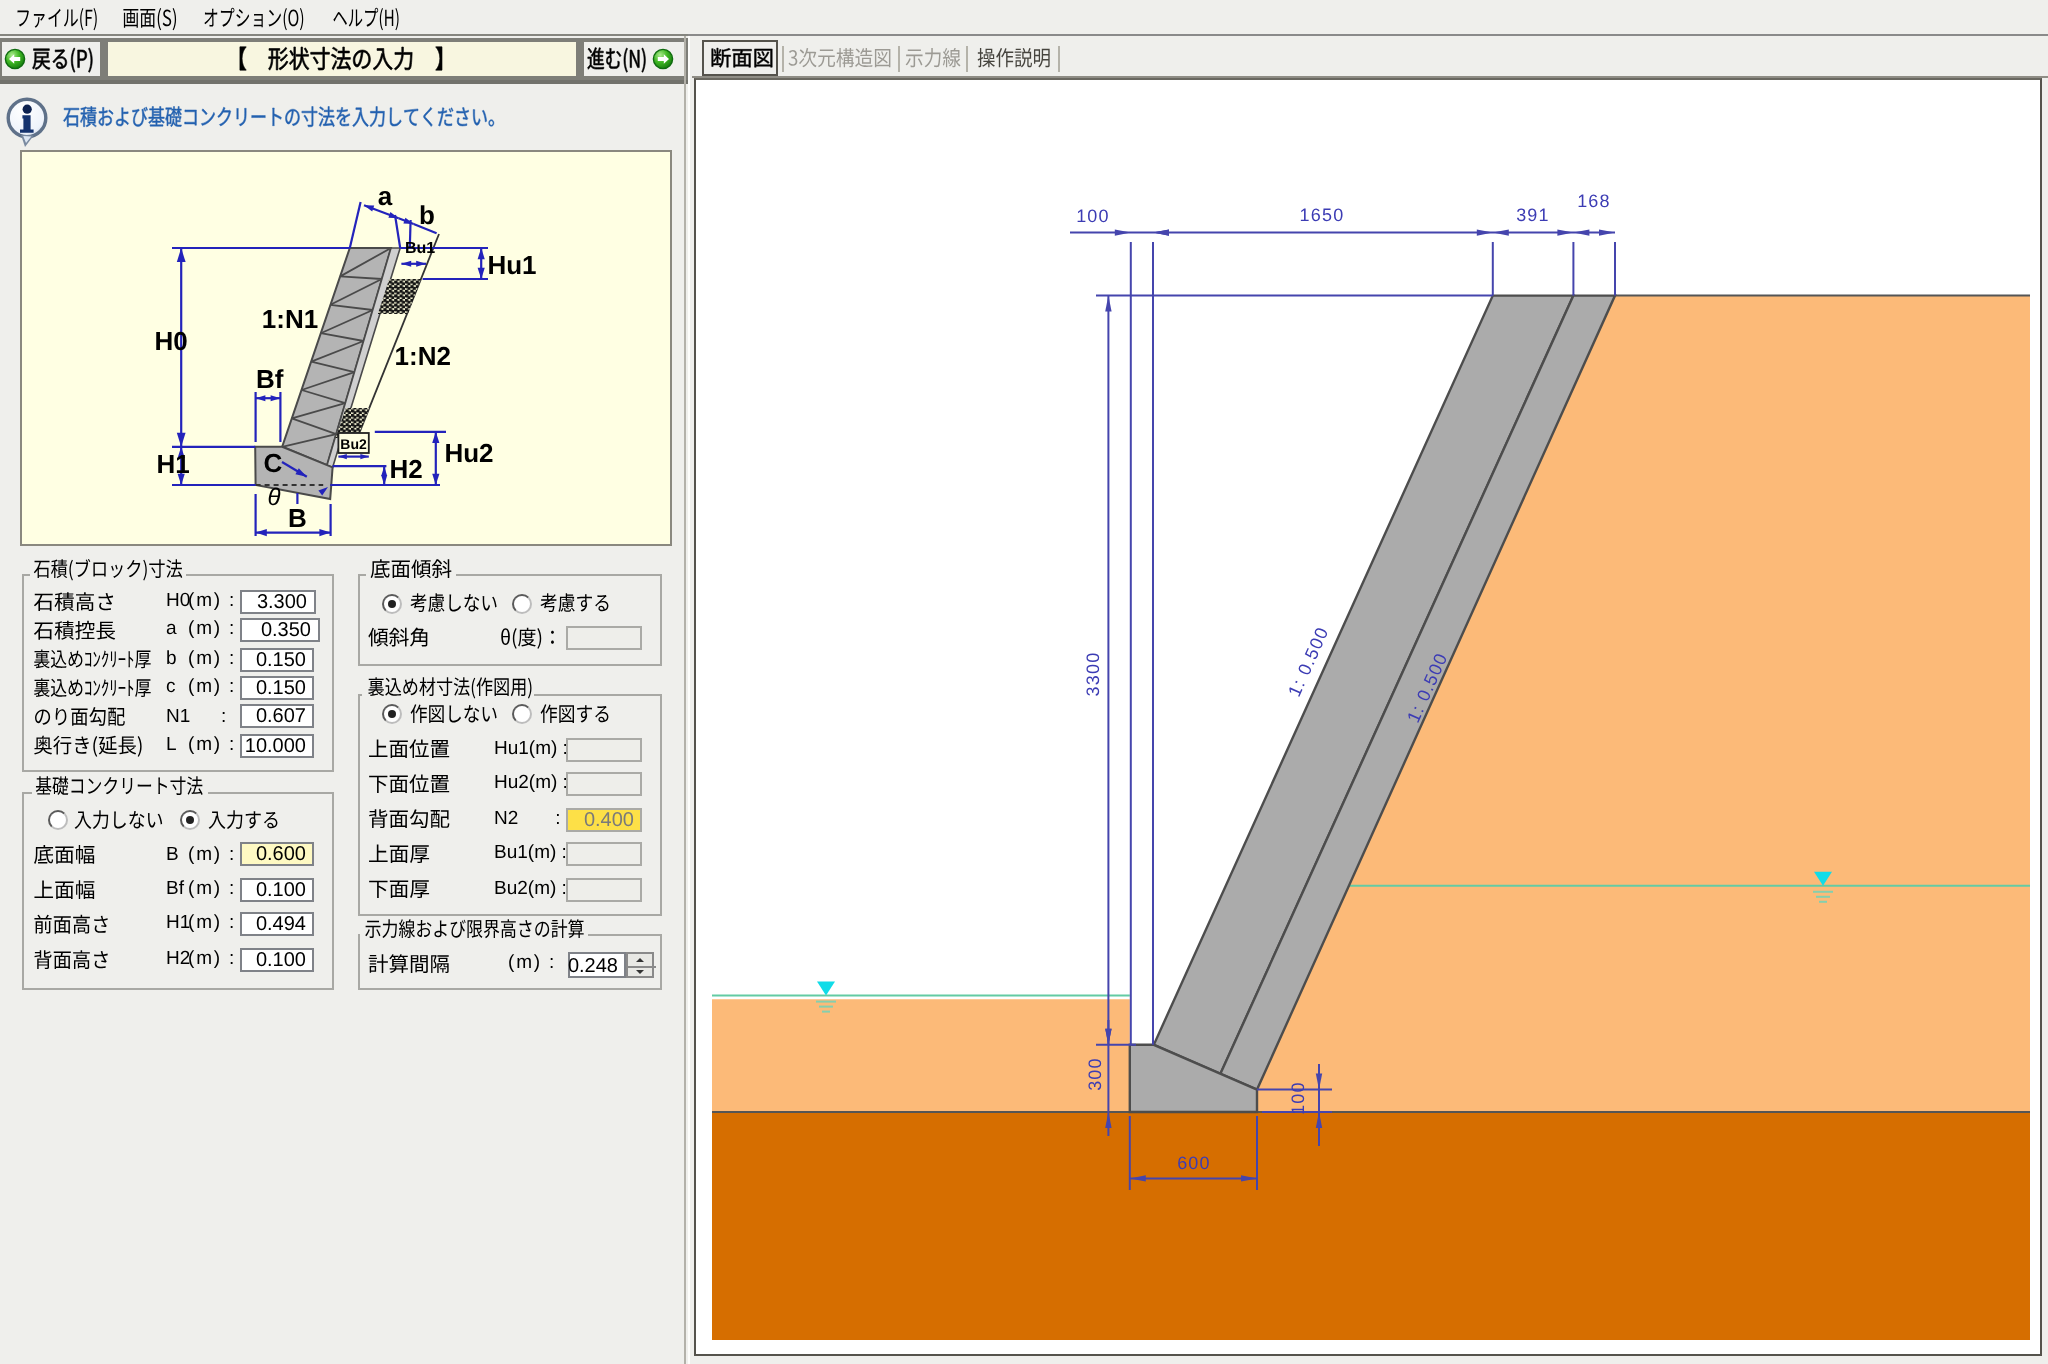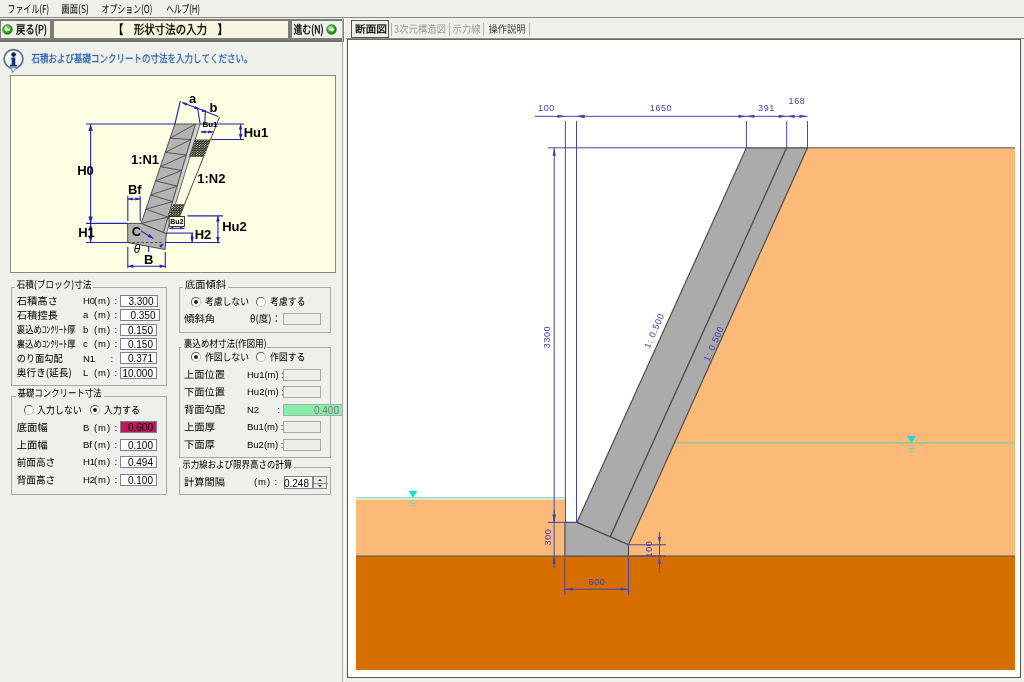--- a/index.html
+++ b/index.html
@@ -152,34 +152,34 @@
     <div style="position:absolute;right:3px;top:0;font:10px 'Liberation Sans',sans-serif;line-height:12px;color:#000">0.150</div>
   </div>
 <div style="position:absolute;left:83.0px;top:338.1px;font:9.5px 'Liberation Sans',sans-serif;color:#000;white-space:pre">c</div>
 <div style="position:absolute;left:94.0px;top:338.1px;font:9.5px 'Liberation Sans',sans-serif;letter-spacing:0.9px;color:#000;white-space:pre">(m) :</div>
 <div style="position:absolute;left:119.5px;top:338.0px;width:37.5px;height:12px;background:#fff;border:1px solid #7f8288;">
     <div style="position:absolute;right:3px;top:0;font:10px 'Liberation Sans',sans-serif;line-height:12px;color:#000">0.150</div>
   </div>
 <div style="position:absolute;left:83.0px;top:352.5px;font:9.5px 'Liberation Sans',sans-serif;color:#000;white-space:pre">N1</div>
 <div style="position:absolute;left:110.5px;top:352.5px;font:9.5px 'Liberation Sans',sans-serif;color:#000;white-space:pre">:</div>
 <div style="position:absolute;left:119.5px;top:352.4px;width:37.5px;height:12px;background:#fff;border:1px solid #7f8288;">
-    <div style="position:absolute;right:3px;top:0;font:10px 'Liberation Sans',sans-serif;line-height:12px;color:#000">0.371</div>
+    <div style="position:absolute;right:3px;top:0;font:10px 'Liberation Sans',sans-serif;line-height:12px;color:#000">0.607</div>
   </div>
 <div style="position:absolute;left:83.0px;top:366.8px;font:9.5px 'Liberation Sans',sans-serif;color:#000;white-space:pre">L</div>
 <div style="position:absolute;left:94.0px;top:366.8px;font:9.5px 'Liberation Sans',sans-serif;letter-spacing:0.9px;color:#000;white-space:pre">(m) :</div>
 <div style="position:absolute;left:119.5px;top:366.7px;width:37.5px;height:12px;background:#fff;border:1px solid #7f8288;">
     <div style="position:absolute;right:3px;top:0;font:10px 'Liberation Sans',sans-serif;line-height:12px;color:#000">10.000</div>
   </div>
 <div style="position:absolute;left:23.6px;top:405.0px;width:10px;height:10px;border-radius:50%;background:#fff;border:1px solid;border-color:#5a5a5a #bdbdbd #bdbdbd #5a5a5a;box-sizing:border-box"></div>
 <div style="position:absolute;left:90.4px;top:405.0px;width:10px;height:10px;border-radius:50%;background:#fff;border:1px solid;border-color:#5a5a5a #bdbdbd #bdbdbd #5a5a5a;box-sizing:border-box">
     <div style="position:absolute;left:2px;top:2px;width:4px;height:4px;border-radius:50%;background:#222"></div>
   </div>
 <div style="position:absolute;left:83.0px;top:421.5px;font:9.5px 'Liberation Sans',sans-serif;color:#000;white-space:pre">B</div>
 <div style="position:absolute;left:94.0px;top:421.5px;font:9.5px 'Liberation Sans',sans-serif;letter-spacing:0.9px;color:#000;white-space:pre">(m) :</div>
-<div style="position:absolute;left:119.5px;top:421.4px;width:37.5px;height:12px;background:#be185d;border:1px solid #7f8288;">
+<div style="position:absolute;left:119.5px;top:421.4px;width:37.5px;height:12px;background:#fef9c3;border:1px solid #7f8288;">
     <div style="position:absolute;right:3px;top:0;font:10px 'Liberation Sans',sans-serif;line-height:12px;color:#000">0.600</div>
   </div>
 <div style="position:absolute;left:83.0px;top:439.1px;font:9.5px 'Liberation Sans',sans-serif;color:#000;white-space:pre">Bf</div>
 <div style="position:absolute;left:94.0px;top:439.1px;font:9.5px 'Liberation Sans',sans-serif;letter-spacing:0.9px;color:#000;white-space:pre">(m) :</div>
 <div style="position:absolute;left:119.5px;top:439.0px;width:37.5px;height:12px;background:#fff;border:1px solid #7f8288;">
     <div style="position:absolute;right:3px;top:0;font:10px 'Liberation Sans',sans-serif;line-height:12px;color:#000">0.100</div>
   </div>
 <div style="position:absolute;left:83.0px;top:456.4px;font:9.5px 'Liberation Sans',sans-serif;color:#000;white-space:pre">H1</div>
 <div style="position:absolute;left:94.0px;top:456.4px;font:9.5px 'Liberation Sans',sans-serif;letter-spacing:0.9px;color:#000;white-space:pre">(m) :</div>
 <div style="position:absolute;left:119.5px;top:456.3px;width:37.5px;height:12px;background:#fff;border:1px solid #7f8288;">
@@ -197,21 +197,21 @@
 <div style="position:absolute;left:283.0px;top:312.7px;width:38.0px;height:12px;background:#eeeeea;border:1px solid #aaaaa6;"></div>
 <div style="position:absolute;left:191.3px;top:352.0px;width:10px;height:10px;border-radius:50%;background:#fff;border:1px solid;border-color:#5a5a5a #bdbdbd #bdbdbd #5a5a5a;box-sizing:border-box">
     <div style="position:absolute;left:2px;top:2px;width:4px;height:4px;border-radius:50%;background:#222"></div>
   </div>
 <div style="position:absolute;left:256.4px;top:352.0px;width:10px;height:10px;border-radius:50%;background:#fff;border:1px solid;border-color:#5a5a5a #bdbdbd #bdbdbd #5a5a5a;box-sizing:border-box"></div>
 <div style="position:absolute;left:247.0px;top:368.6px;font:9.5px 'Liberation Sans',sans-serif;color:#000;white-space:pre">Hu1(m) :</div>
 <div style="position:absolute;left:283.0px;top:368.5px;width:38.0px;height:12px;background:#eeeeea;border:1px solid #aaaaa6;"></div>
 <div style="position:absolute;left:247.0px;top:386.1px;font:9.5px 'Liberation Sans',sans-serif;color:#000;white-space:pre">Hu2(m) :</div>
 <div style="position:absolute;left:283.0px;top:386.0px;width:38.0px;height:12px;background:#eeeeea;border:1px solid #aaaaa6;"></div>
 <div style="position:absolute;left:247.0px;top:403.6px;font:9.5px 'Liberation Sans',sans-serif;color:#000;white-space:pre">N2       :</div>
-<div style="position:absolute;left:283.0px;top:403.5px;width:60px;height:12px;background:#86efac;border:1px solid #aaaaa6;">
+<div style="position:absolute;left:283.0px;top:403.5px;width:38.0px;height:12px;background:#fde047;border:1px solid #aaaaa6;">
     <div style="position:absolute;right:3px;top:0;font:10px 'Liberation Sans',sans-serif;line-height:12px;color:#7a7a7a">0.400</div>
   </div>
 <div style="position:absolute;left:247.0px;top:421.1px;font:9.5px 'Liberation Sans',sans-serif;color:#000;white-space:pre">Bu1(m) :</div>
 <div style="position:absolute;left:283.0px;top:421.0px;width:38.0px;height:12px;background:#eeeeea;border:1px solid #aaaaa6;"></div>
 <div style="position:absolute;left:247.0px;top:438.6px;font:9.5px 'Liberation Sans',sans-serif;color:#000;white-space:pre">Bu2(m) :</div>
 <div style="position:absolute;left:283.0px;top:438.5px;width:38.0px;height:12px;background:#eeeeea;border:1px solid #aaaaa6;"></div>
 <div style="position:absolute;left:254.0px;top:476.1px;font:9.5px 'Liberation Sans',sans-serif;letter-spacing:0.9px;color:#000;white-space:pre">(m) :</div>
 <div style="position:absolute;left:284.0px;top:475.5px;width:29.0px;height:13px;background:#fff;border:1px solid #7f8288;">
     <div style="position:absolute;right:3px;top:0;font:10px 'Liberation Sans',sans-serif;line-height:13px;color:#000">0.248</div>
   </div>

